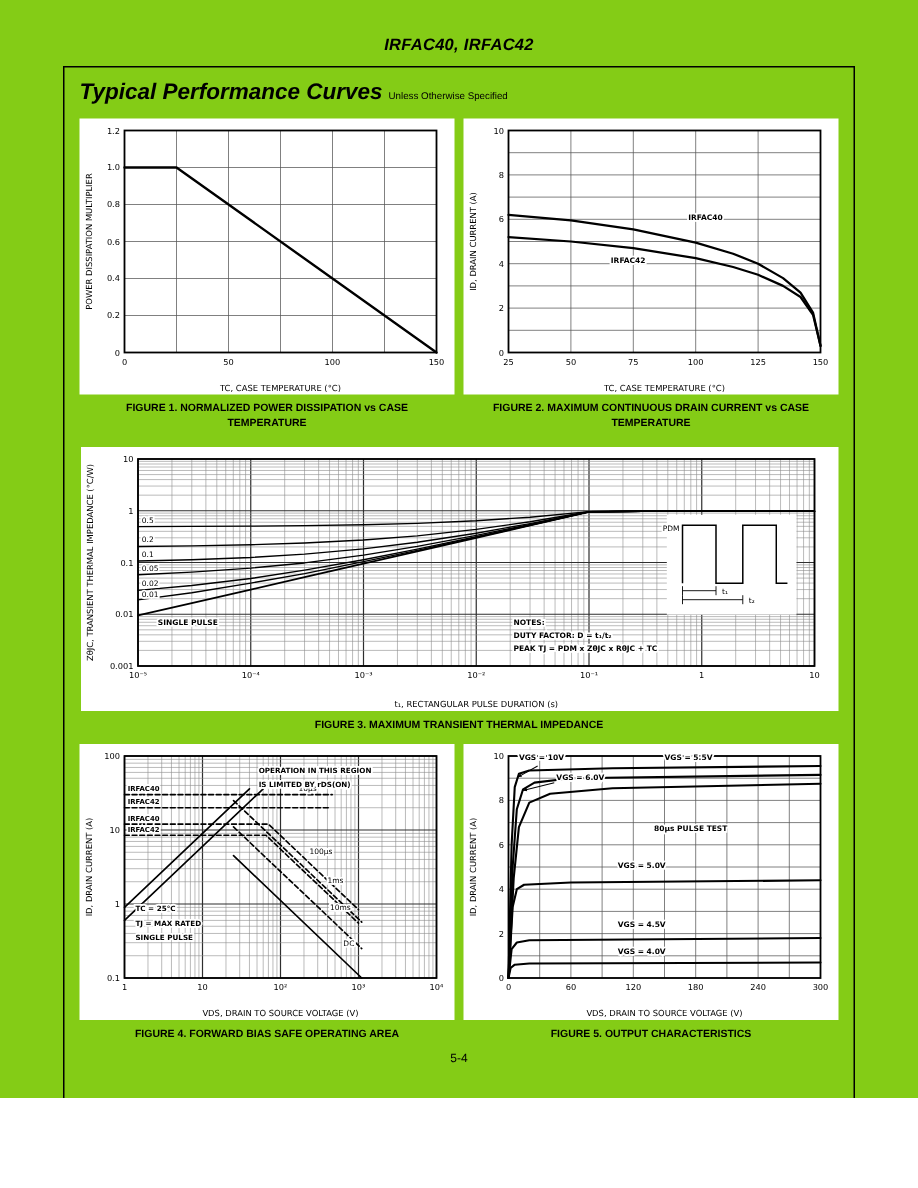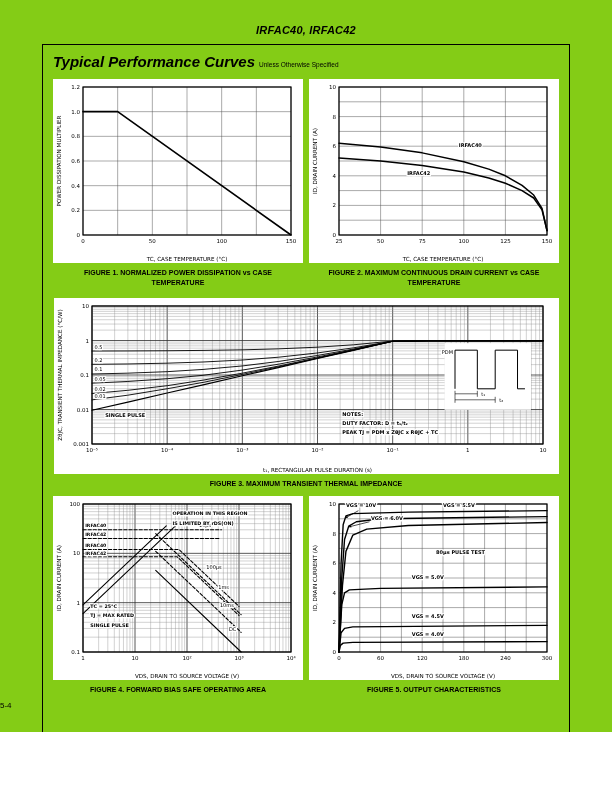--- a/index.html
+++ b/index.html
@@ -19,21 +19,21 @@
   .section-title{font-size:15px;font-weight:bold;font-style:italic;}
   .section-subtitle{font-size:6.5px;margin-left:4px;}
   .fig-row{display:flex;justify-content:space-evenly;align-items:flex-start;margin-top:8px;}
   .fig{display:flex;flex-direction:column;align-items:center;margin:0;}
   .fig-wide{margin-top:10px;}
   .fig-caption{
     font-size:7px;font-weight:bold;text-align:center;margin-top:5px;line-height:1.4;
   }
   .cap-narrow{max-width:225px;}
   .page-number{
-    position:absolute;bottom:22px;left:0;right:0;font-size:8px;
+    position:absolute;bottom:22px;left:0;right:0;text-align:center;font-size:8px;
   }
   svg text{font-family:"DejaVu Sans","Liberation Sans",sans-serif;fill:#000;}
   svg{display:block;background:#fff;}
 </style>
 </head>
 <body>
 
 <div class="page">
 
   <div class="doc-header">IRFAC40, IRFAC42</div>

